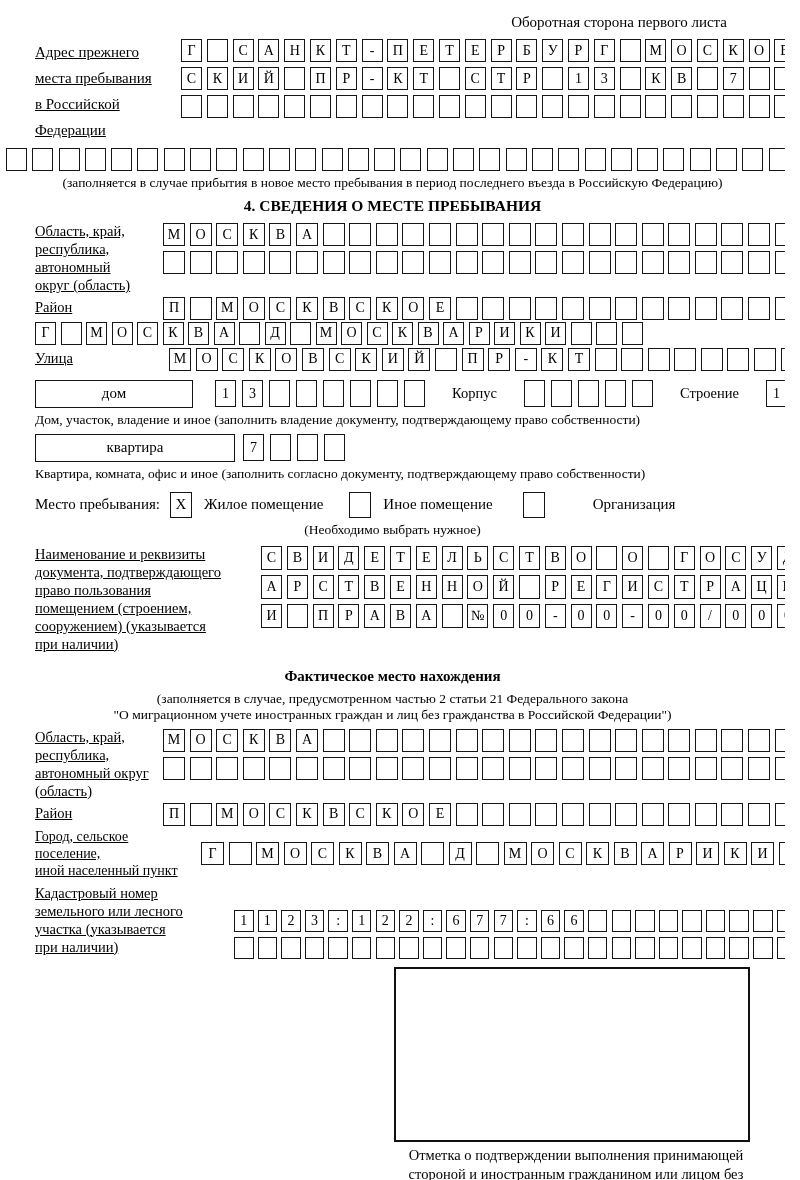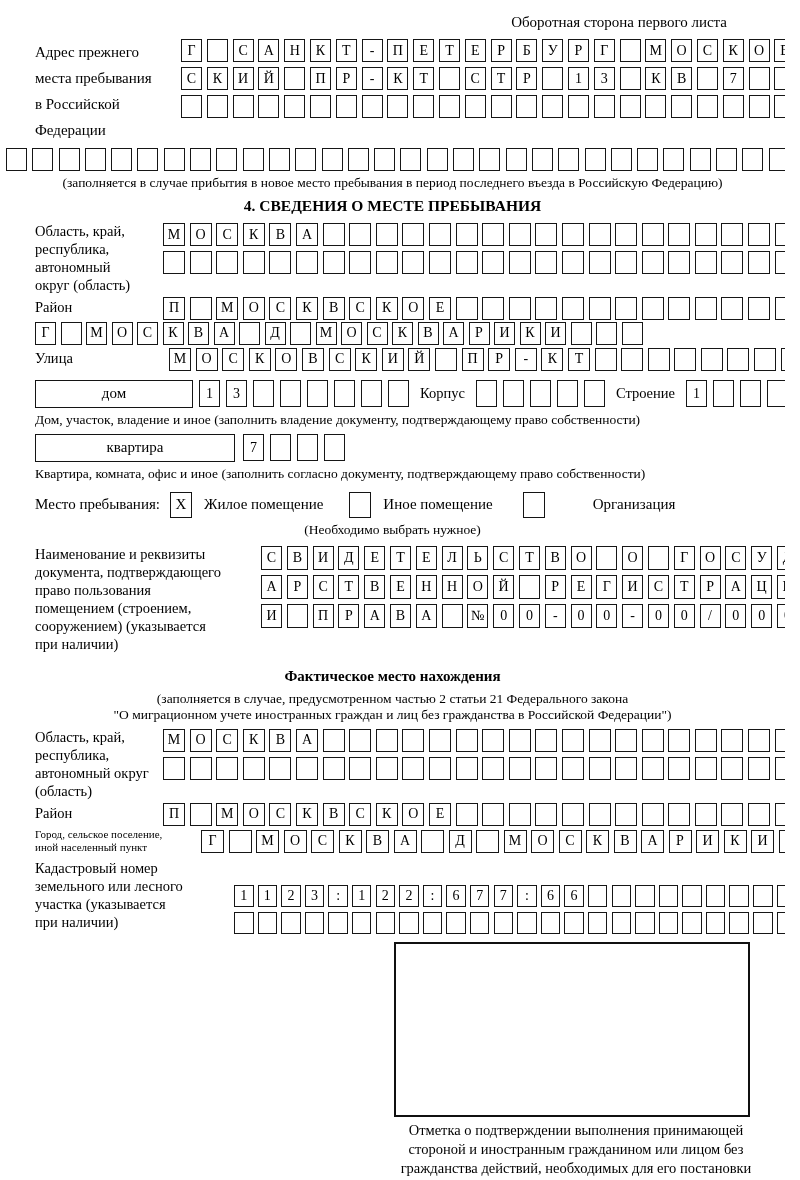--- a/index.html
+++ b/index.html
@@ -11,21 +11,21 @@
   }
   .hnote{padding-top:14px;padding-right:58px;text-align:right;font-size:15px;}
   .center{text-align:center;}
   .pre{white-space:pre-line;}
   .caption{font-size:13.5px;margin-top:4px;}
   .sec-title{font-weight:bold;font-size:15.5px;text-align:center;margin-top:6px;margin-bottom:8px;}
   .fact-title{font-weight:bold;font-size:15px;text-align:center;margin-top:14px;margin-bottom:6px;}
 
   .field{display:flex;align-items:flex-start;padding-left:35px;}
   .field.vcenter{align-items:center;}
-  .flabel{flex:none;padding-right:6px;line-height:1.24;white-space:pre-line;}
+  .flabel{flex:none;padding-right:6px;line-height:1.24;white-space:pre-line;text-decoration:underline;}
   .vstack{display:flex;flex-direction:column;gap:5px;}
 
   .cellrow{display:flex;align-items:center;}
   .cell{
     box-sizing:border-box;flex:none;height:23px;
     border:1.7px solid #161616;background:#fff;
     display:flex;align-items:center;justify-content:center;
     font-size:14px;line-height:1;
   }
   .rA{gap:4.8px}.rA .cell{width:21px;}
@@ -37,21 +37,21 @@
   .rG{gap:4.5px}.rG .cell{width:23px;}
   .rBig{gap:6px}.rBig .cell{width:21px;height:27px;}
 
   .bigbox{
     box-sizing:border-box;height:28px;border:1.8px solid #141414;
     display:flex;align-items:center;justify-content:center;font-size:15px;flex:none;
   }
   .w-dom{width:158px;}
   .w-kv{width:200px;}
   .inline-lab{flex:none;margin:0 5px;}
-  .house-row{display:flex;align-items:center;padding-left:35px;gap:6px;margin-top:9px;}
+  .house-row{display:flex;align-items:center;padding-left:35px;gap:22px;margin-top:9px;}
   .kv-row{display:flex;align-items:center;padding-left:35px;gap:8px;margin-top:6px;}
   .sub-caption{font-size:13.5px;padding-left:35px;margin-top:4px;}
 
   .stayrow{display:flex;align-items:center;padding-left:35px;margin-top:10px;font-size:15px;}
   .checkbox{
     box-sizing:border-box;width:22px;height:26px;border:1.8px solid #141414;flex:none;
     display:inline-flex;align-items:center;justify-content:center;font-size:15px;
   }
   .cb1{margin-left:10px;margin-right:12px;}
   .cb2{margin-left:26px;margin-right:12px;}
@@ -59,21 +59,21 @@
   .org-gap{margin-left:28px;}
   .stay-note{font-size:13.5px;margin-top:4px;}
 
   .addr .flabel{flex-basis:140px;font-size:15px;line-height:26px;}
   .lab-region{flex-basis:122px;}
   .lab-district{flex-basis:122px;}
   .lab-city2{flex-basis:147px;}
   .lab-street{flex-basis:128px;}
   .lab-doc{flex-basis:220px;}
   .lab-factregion{flex-basis:122px;}
-  .lab-factcity{flex-basis:160px;font-size:11px;}
+  .lab-factcity{flex-basis:160px;font-size:14px;}
   .lab-cad{flex-basis:193px;}
 
   .mt2{margin-top:2px}.mt3{margin-top:3px}.mt5{margin-top:5px}.mt6{margin-top:6px}
   .mt8{margin-top:8px}
 
   .stampbox{
     box-sizing:border-box;width:356px;height:175px;border:2px solid #101010;
     margin-left:394px;margin-top:8px;background:#fff;
   }
   .stamp-caption{

